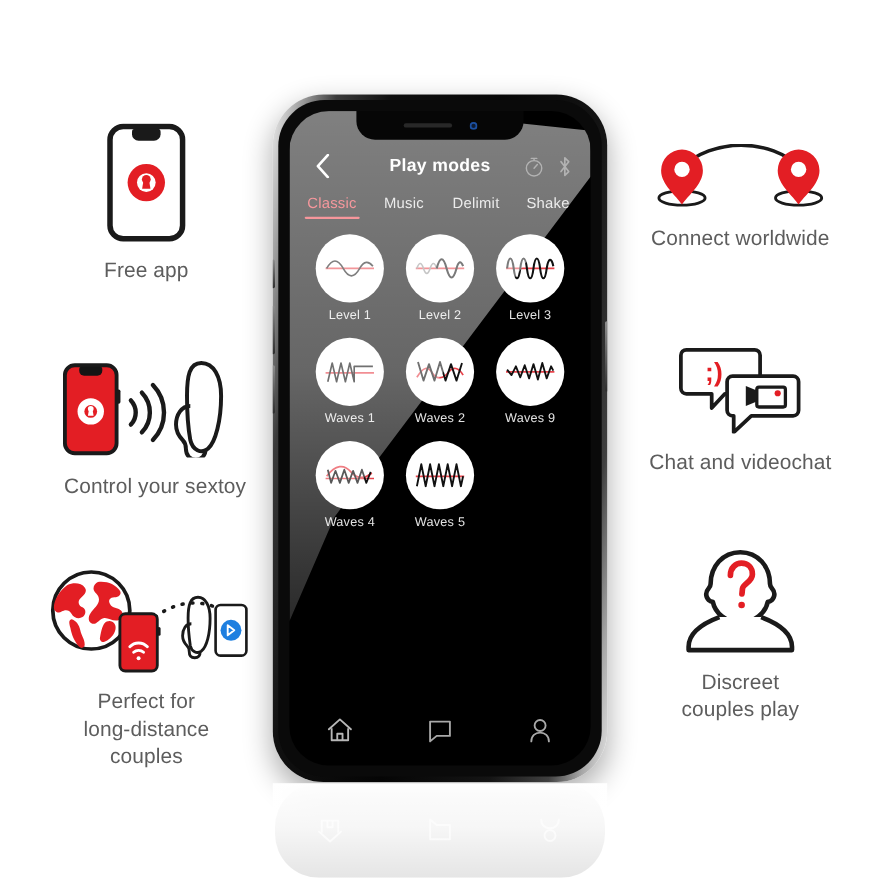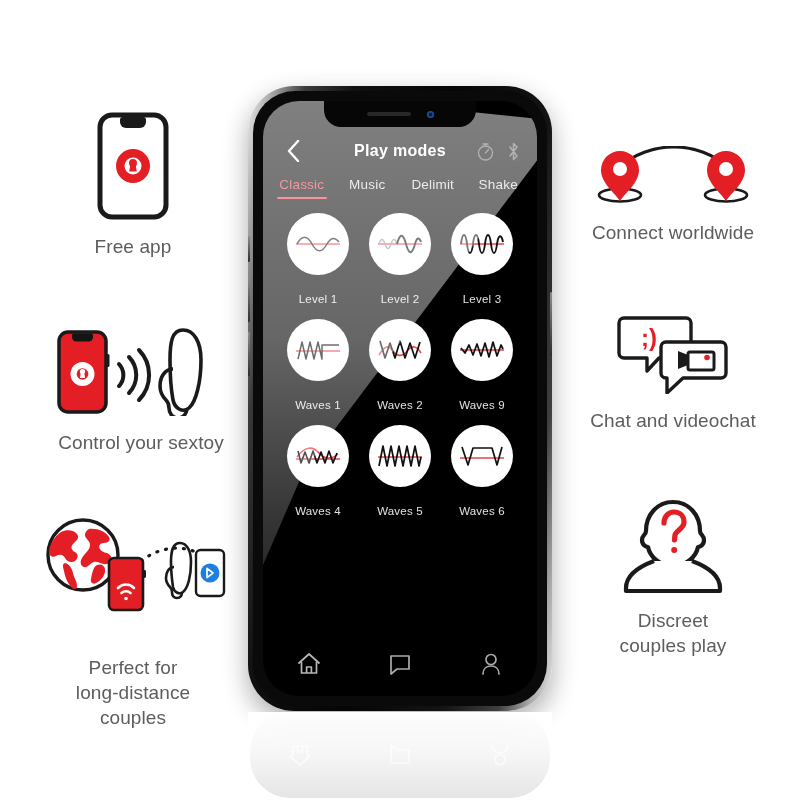--- a/index.html
+++ b/index.html
@@ -34,22 +34,22 @@
     margin-top: 14px;
     font-size: 19px;
     line-height: 1.32;
     color: #5d5d5d;
     letter-spacing: .1px;
     font-weight: 400;
   }
 
   .f-free-app     { left: 18px;  top: 112px; }
   .f-control      { left: 26px;  top: 322px; }
-  .f-longdist     { left: 18px;  top: 512px; gap: 29px; }
-  .f-connect      { left: 558px; top: 146px; text-align: right; }
+  .f-longdist     { left: 18px;  top: 512px; }
+  .f-connect      { left: 558px; top: 131px; text-align: right; }
   .f-chat         { left: 558px; top: 314px; }
   .f-discreet     { left: 558px; top: 498px; }
 
   
   #phone-wrap {
     position: absolute;
     left: 248px; top: 86px;
     width: 304px; height: 625px;
   }
   #phone-frame {
@@ -204,21 +204,21 @@
   }
   .mode-circle {
     width: 62px; height: 62px;
     border-radius: 50%;
     background: #fff;
     display: flex;
     align-items: center;
     justify-content: center;
   }
   .mode-label {
-    margin-top: 18px;
+    margin-top: 6px;
     font-size: 11.5px;
     color: #e2e2e2;
     letter-spacing: .2px;
   }
 
   
   #bottom-nav {
     margin-top: auto;
     height: 64px;
     display: flex;
@@ -506,29 +506,20 @@
               <div class="mode">
                 <div class="mode-circle">
                   <svg width="46" height="26" viewBox="0 0 46 26">
                     <path d="M1 14 H45" stroke="#E8434B" stroke-width="1.5"></path>
                     <path d="M2 23 L6 3 L10 23 L14 3 L18 23 L22 3 L26 23 L30 3 L34 23 L38 3 L42 23 L44 14" fill="none" stroke="#111" stroke-width="1.7" stroke-linejoin="round"></path>
                   </svg>
                 </div>
                 <div class="mode-label">Waves 5</div>
               </div>
 
-              <div class="mode">
-                <div class="mode-circle">
-                  <svg width="46" height="26" viewBox="0 0 46 26">
-                    <path d="M1 15 H45" stroke="#E8434B" stroke-width="1.5"></path>
-                    <path d="M3 4 L9 22 L14 5 L33 5 L38 22 L43 4" fill="none" stroke="#111" stroke-width="1.7" stroke-linejoin="round"></path>
-                  </svg>
-                </div>
-                <div class="mode-label">Waves 6</div>
-              </div>
 
             </div>
 
             <div id="bottom-nav">
               <div class="nav-item">
                 <svg width="26" height="26" viewBox="0 0 26 26">
                   <path d="M3 12 L13 3 L23 12" fill="none" stroke="#e0e0e0" stroke-width="1.7" stroke-linecap="round" stroke-linejoin="round"></path>
                   <path d="M5.5 11 V22 H20.5 V11" fill="none" stroke="#e0e0e0" stroke-width="1.7" stroke-linejoin="round"></path>
                   <path d="M10.6 22 V16 H15.4 V22" fill="none" stroke="#e0e0e0" stroke-width="1.7" stroke-linejoin="round"></path>
                 </svg>

